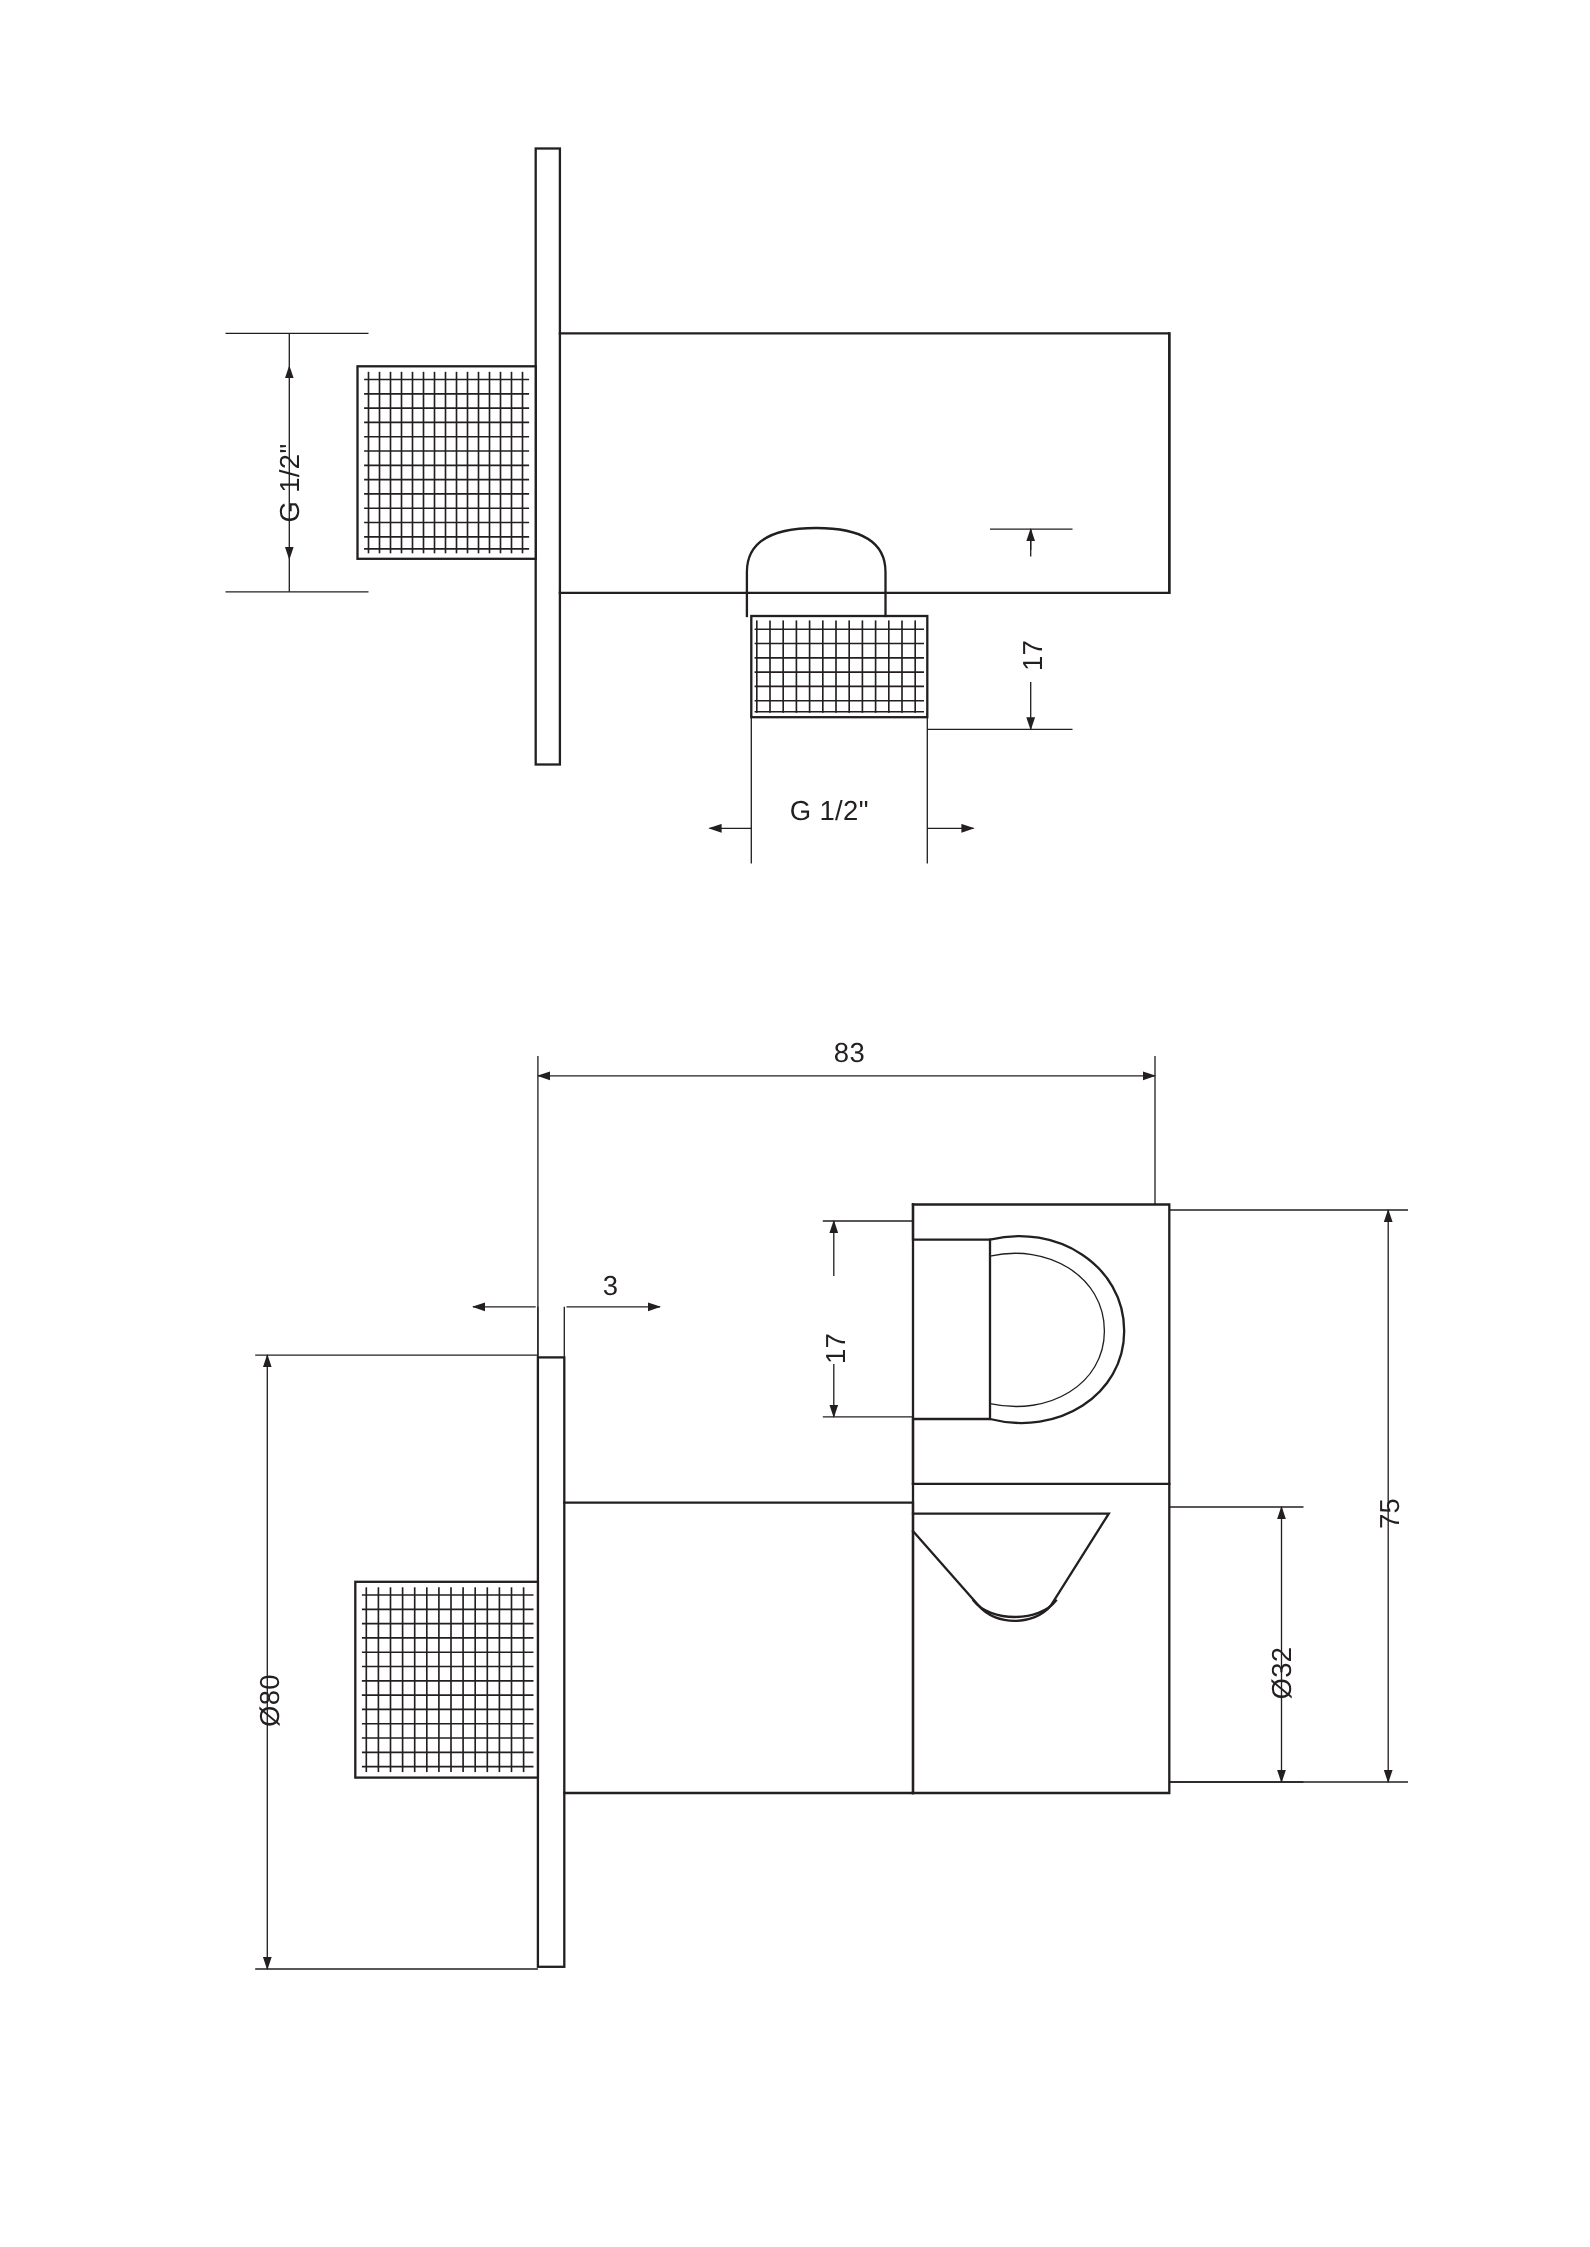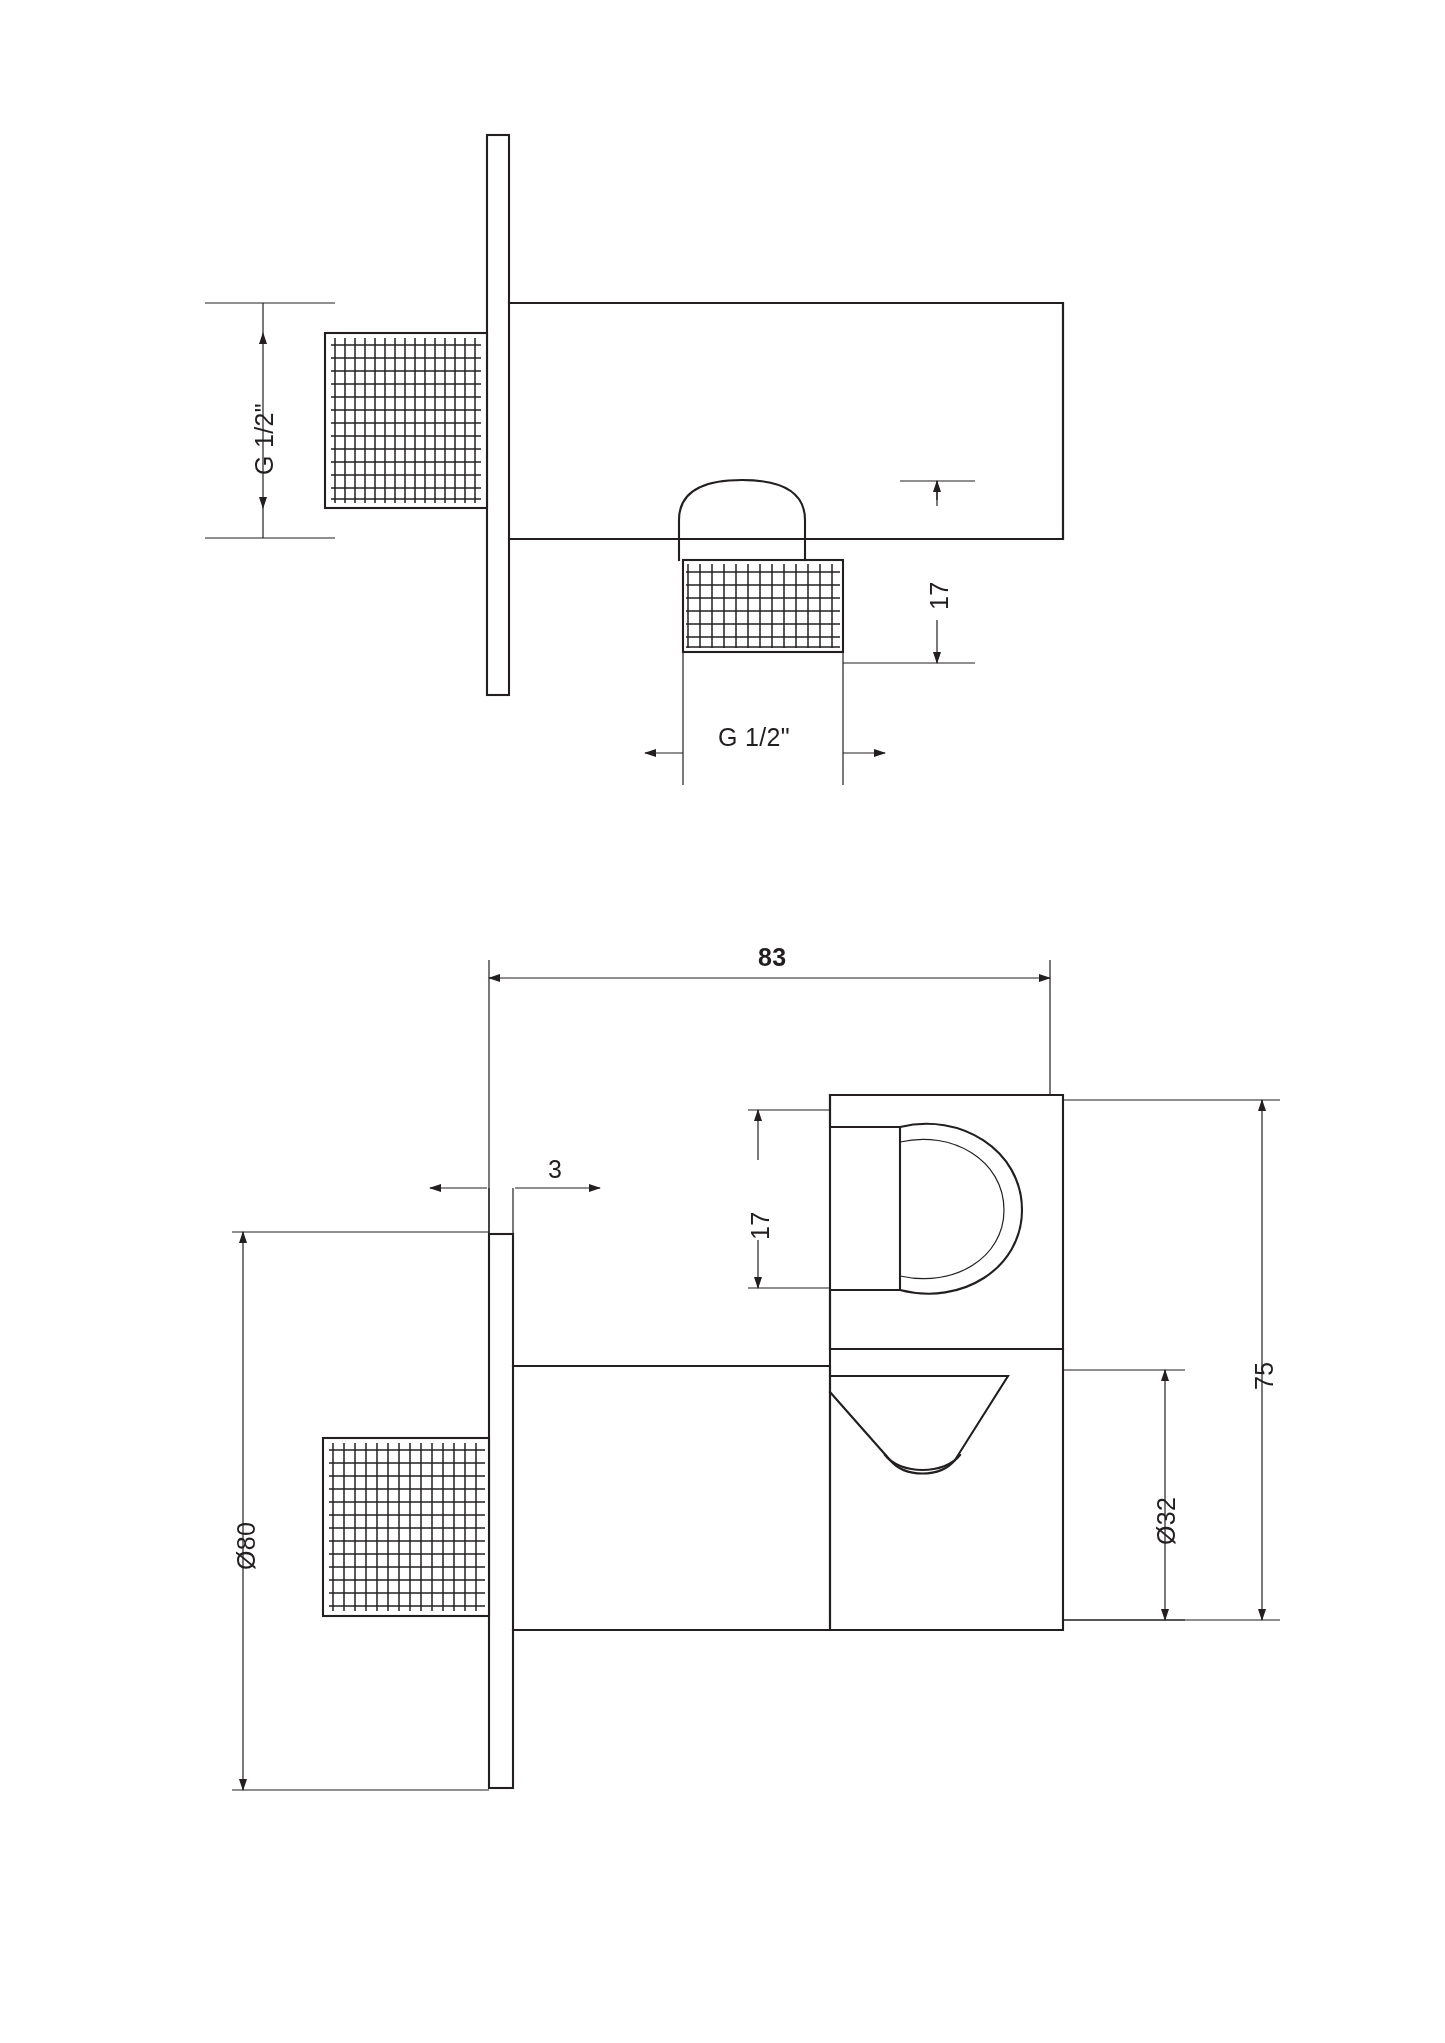--- a/index.html
+++ b/index.html
@@ -254,21 +254,21 @@
       <line x1="232" y1="1790" x2="489" y2="1790" class="dim"></line>
     </g>
   </svg>
 
   <div class="dimtext rot90" style="left:250px; top:475px;">G 1/2"</div>
 
   <div class="dimtext" style="left:718px; top:723px;">G 1/2"</div>
 
   <div class="dimtext rot90" style="left:925px; top:610px;">17</div>
 
-  <div class="dimtext" style="left:758px; top:943px;font-weight:bold;">83</div>
+  <div class="dimtext" style="left:758px; top:943px;">83</div>
 
   <div class="dimtext" style="left:548px; top:1155px;">3</div>
 
   <div class="dimtext rot90" style="left:746px; top:1240px;">17</div>
 
   <div class="dimtext rot90" style="left:1250px; top:1390px;">75</div>
 
   <div class="dimtext rot90" style="left:1152px; top:1545px;">Ø32</div>
 
   <div class="dimtext rot90" style="left:232px; top:1570px;">Ø80</div>

